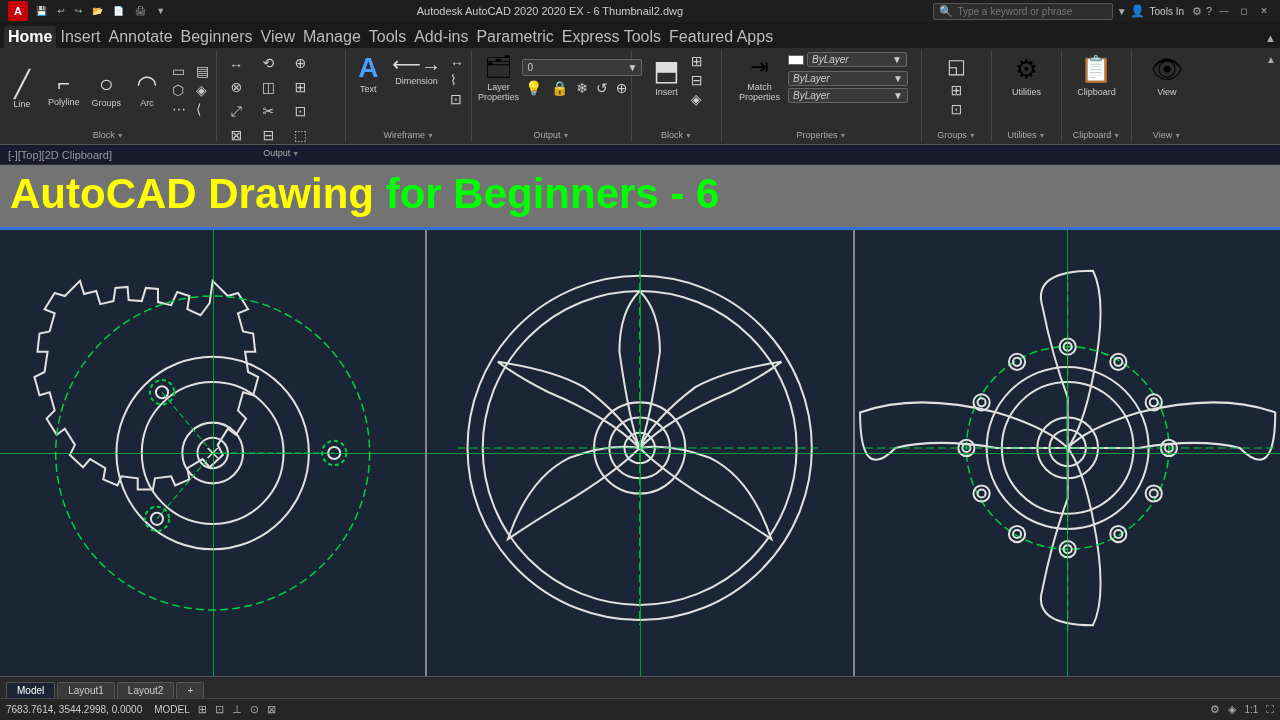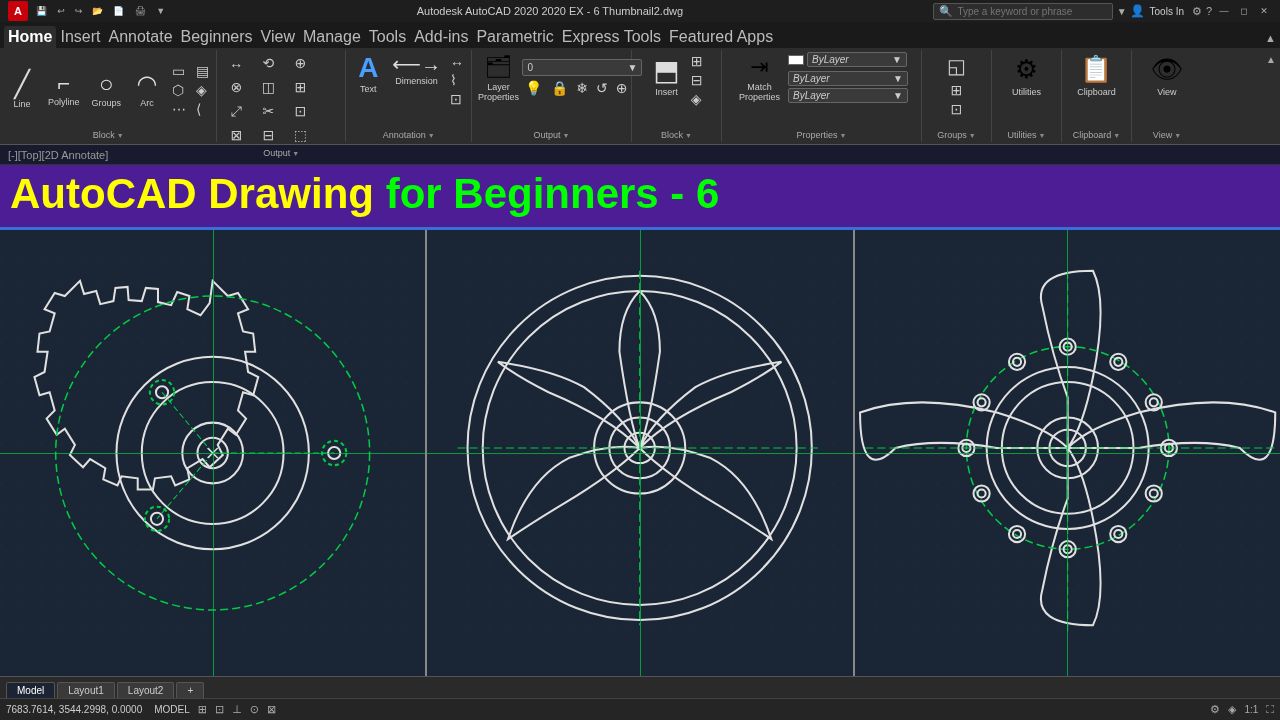--- a/index.html
+++ b/index.html
@@ -185,21 +185,21 @@
     }
 
     
     #main-canvas {
       position: relative;
       background: #1c2333;
       overflow: hidden;
     }
 
     #title-overlay {
-      background: #4c1d95;
+      background: #737373;
       padding: 8px 10px 12px 10px;
       text-align: left;
       border-bottom: 3px solid #3a6fd8;
     }
     #title-overlay h1 {
       font-size: 42px;
       font-weight: 900;
       font-family: Arial Black, Arial, sans-serif;
       line-height: 1;
     }
@@ -470,21 +470,21 @@
             </div>
           <div class="rib-btn-small">
               <span class="icon-sm">⌇</span>
             </div>
           <div class="rib-btn-small">
               <span class="icon-sm">⊡</span>
             </div>
         </div>
       </div>
       <div class="ribbon-group-label">
-        <span>Annotation</span>
+        <span>Wireframe</span>
         <span class="ribbon-group-label-arrow">▼</span>
       </div>
     </div>
 
     <div class="ribbon-group" style="min-width:160px;">
       <div class="ribbon-group-content" style="flex-direction:column; align-items:stretch; width:150px;">
         <div style="display:flex;align-items:center;gap:2px;margin-bottom:2px;">
           <div class="rib-btn-large" style="min-width:44px;">
             <div style="font-size:22px;">🗂</div>
             <div class="label">Layer<br>Properties</div>
@@ -632,21 +632,21 @@
         <span class="ribbon-group-label-arrow">▼</span>
       </div>
     </div>
 
     <div style="flex:1;"></div>
     <div style="padding:4px;cursor:pointer;color:#aaa;font-size:10px;align-self:flex-start;">▲</div>
   </div>
 </div>
 
 <div id="viewport-label">
-  <span>[-][Top][2D Annotate]</span>
+  <span>[-][Top][2D Clipboard]</span>
 </div>
 
 <div id="main-canvas">
 
   <div id="title-overlay">
     <h1>
       <span class="title-yellow">AutoCAD Drawing </span><span class="title-green">for Beginners - 6</span>
     </h1>
   </div>
 

